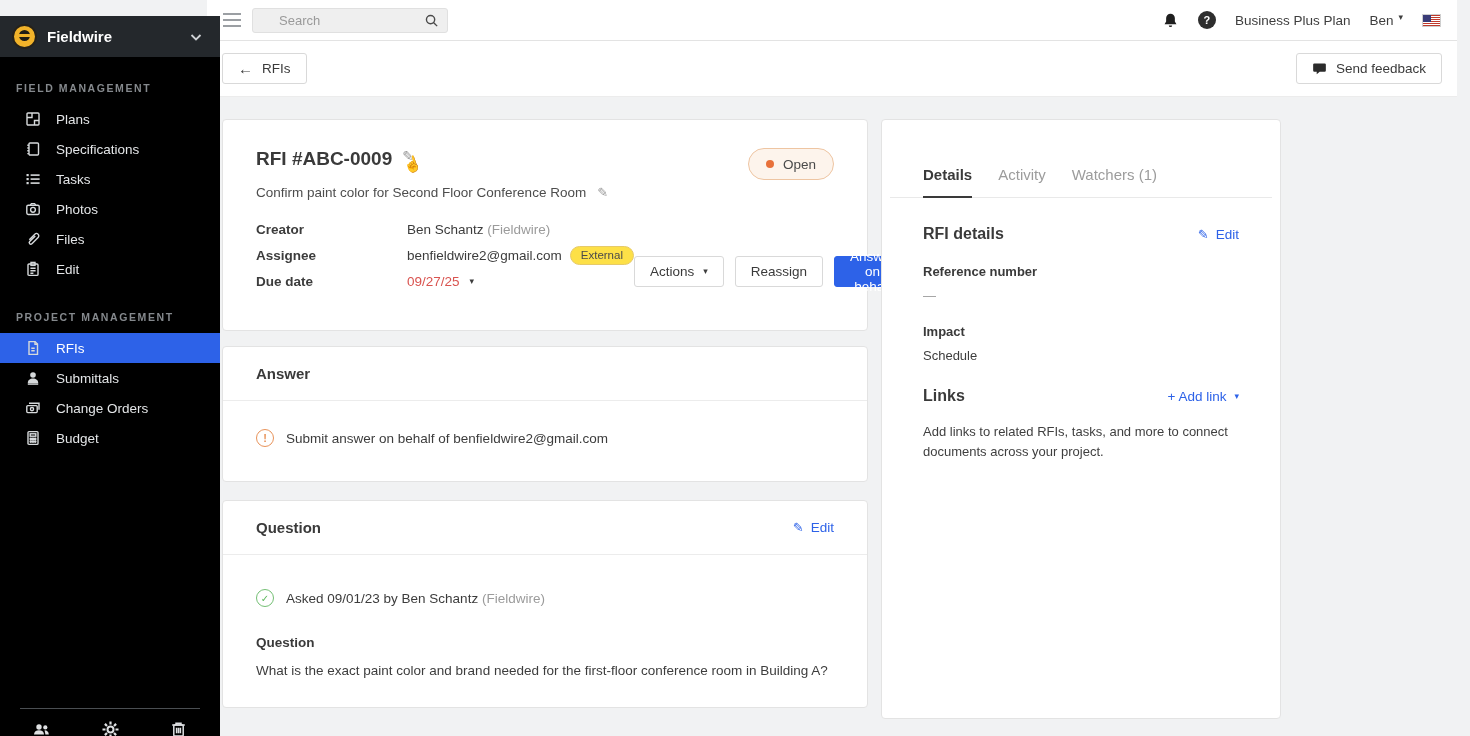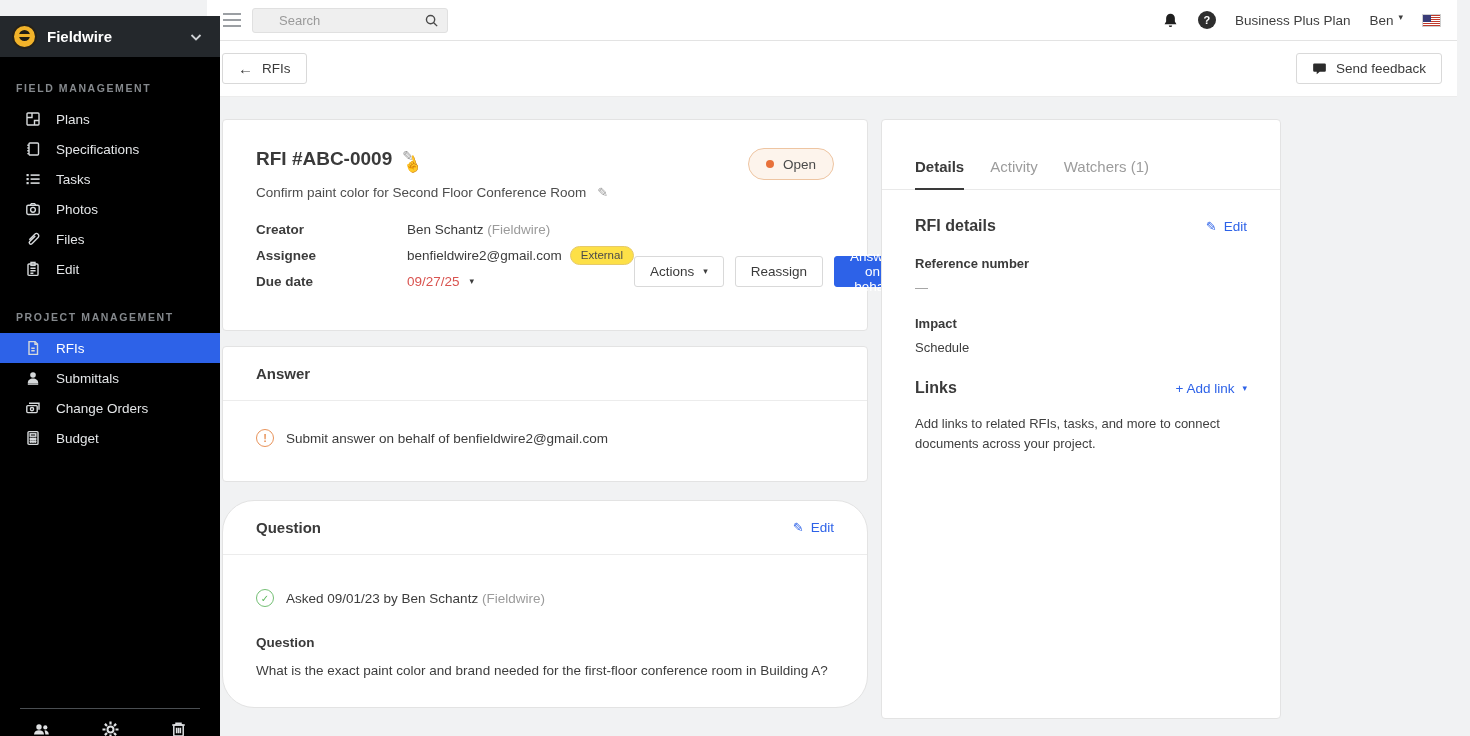--- a/index.html
+++ b/index.html
@@ -69,34 +69,34 @@
   .meta-label { font-weight:bold; color:#3c3c3c; }
   .meta-value { color:#3c3c3c; display:flex; align-items:center; }
   .muted { color:#9b9b9b; }
   .external-badge { margin-left:8px; padding:2px 10px 3px; border:1px solid #e6ca69; background:#fde047; border-radius:11px; font-size:11.5px; color:#4a4a4a; }
   .due-value { color:#d9534f; cursor:pointer; }
   .due-caret { margin-left:10px; color:#3c3c3c; }
   .action-buttons { display:flex; gap:11px; align-items:center; align-self:flex-end; margin-bottom:2px; }
 
   
   .answer-card { height:136px; margin-top:15px; }
-  .question-card { height:208px; margin-top:18px;border-radius:32px; }
+  .question-card { height:208px; margin-top:18px; }
   .card-head { height:54px; padding:0 33px; display:flex; align-items:center; border-bottom:1px solid #ececec; }
   .card-heading { font-size:15px; font-weight:bold; color:#3a3a3a; }
   .edit-link { margin-left:auto; display:flex; align-items:center; gap:7px; color:#2d62e8; font-size:13.5px; cursor:pointer; }
   .edit-link .pencil-blue { font-size:13px; }
   .notice-row { display:flex; align-items:center; gap:12px; padding:28px 33px 0; font-size:13.5px; color:#3c3c3c; }
   .warn-circle { width:18px; height:18px; flex:0 0 18px; border:1.5px solid #e8935a; border-radius:50%; color:#e8935a; font-size:11px; font-weight:bold; display:flex; align-items:center; justify-content:center; }
   .check-circle { width:18px; height:18px; flex:0 0 18px; border:1.5px solid #74bf74; border-radius:50%; color:#5cb85c; font-size:10px; display:flex; align-items:center; justify-content:center; }
   .asked-row { display:flex; align-items:center; gap:12px; padding:34px 33px 0; font-size:13.5px; color:#3c3c3c; }
   .q-label { padding:28px 33px 0; font-size:13.5px; font-weight:bold; color:#3a3a3a; }
   .q-text { padding:13px 33px 0; font-size:13.5px; color:#3d3d3d; }
 
   
-  .details-panel { width:400px; height:600px; padding:0; }
+  .details-panel { width:400px; height:600px; padding:8px; }
   .tabs { display:flex; gap:26px; padding:0 33px; height:70px; align-items:flex-end; border-bottom:1px solid #e9e9e9; }
   .tab { font-size:15px; color:#9c9c9c; padding-bottom:13px; cursor:pointer; border-bottom:2px solid transparent; margin-bottom:-1px; }
   .tab.active { color:#3a3a3a; font-weight:bold; border-bottom-color:#3a3a3a; }
   .panel-body { padding:27px 33px; }
   .panel-section-head { display:flex; align-items:center; }
   .panel-heading { font-size:16px; font-weight:bold; color:#3a3a3a; }
   .field-label { margin-top:21px; font-size:13px; font-weight:bold; color:#3a3a3a; }
   .field-value { margin-top:9px; font-size:13px; color:#3d3d3d; }
   .field-value.dash { color:#9b9b9b; }
   .links-head { margin-top:24px; display:flex; align-items:center; }

